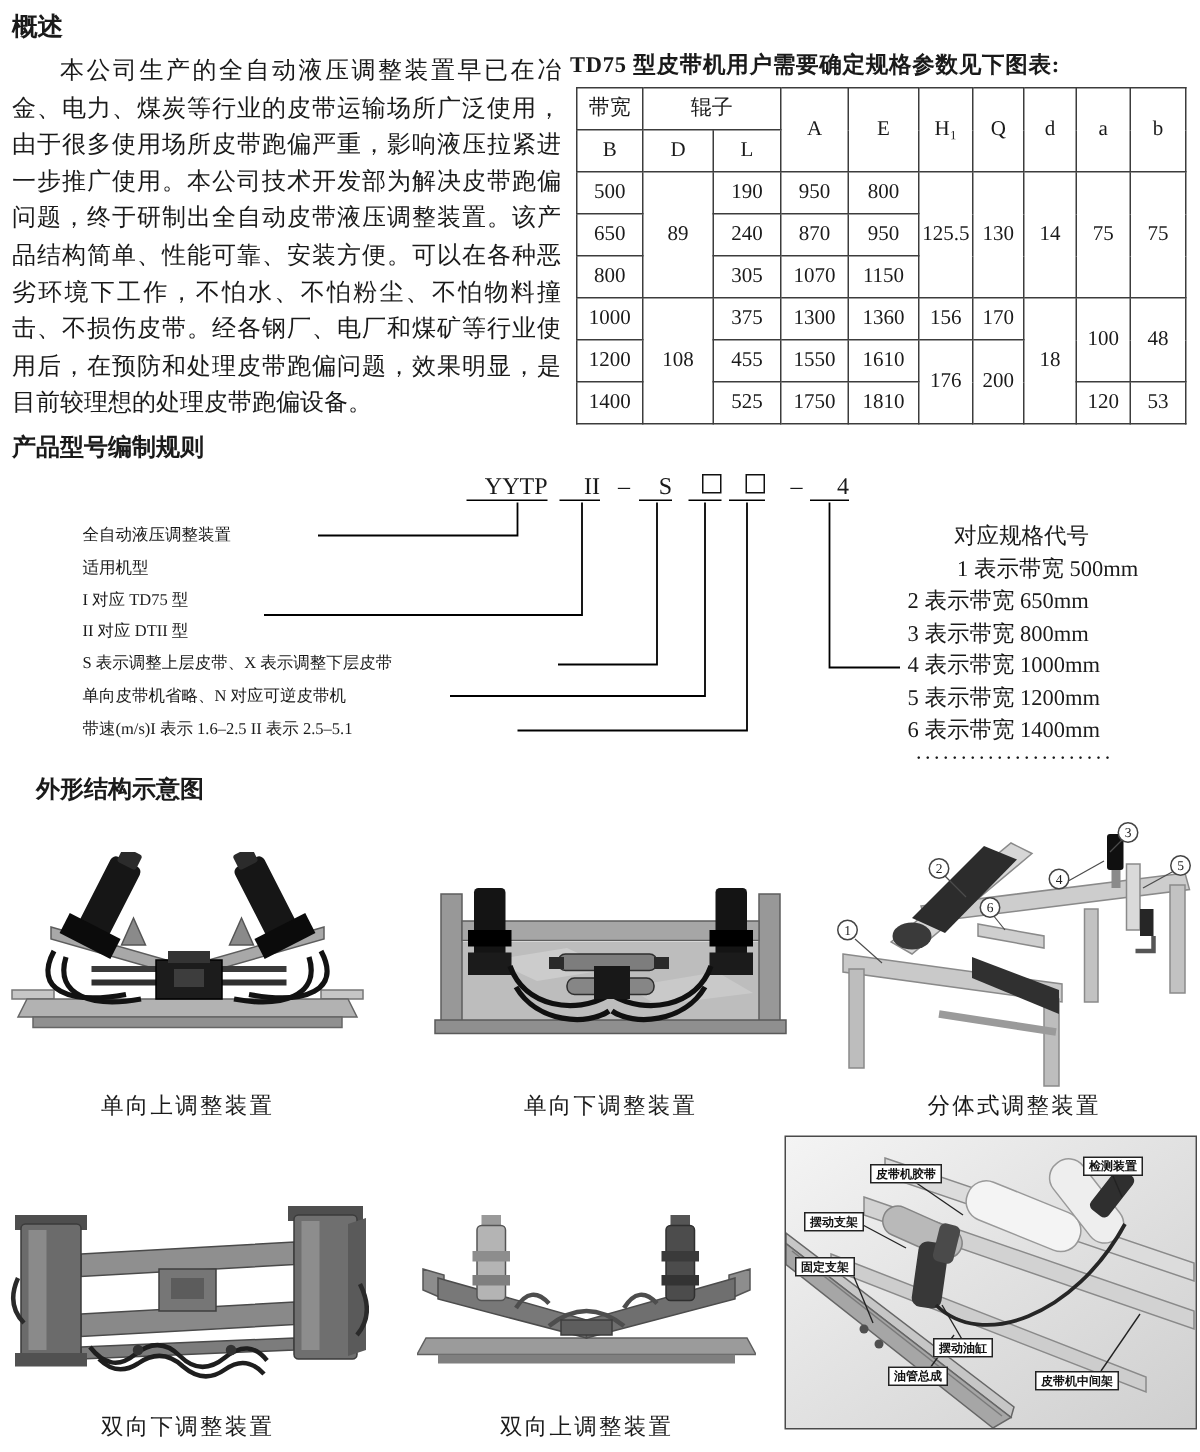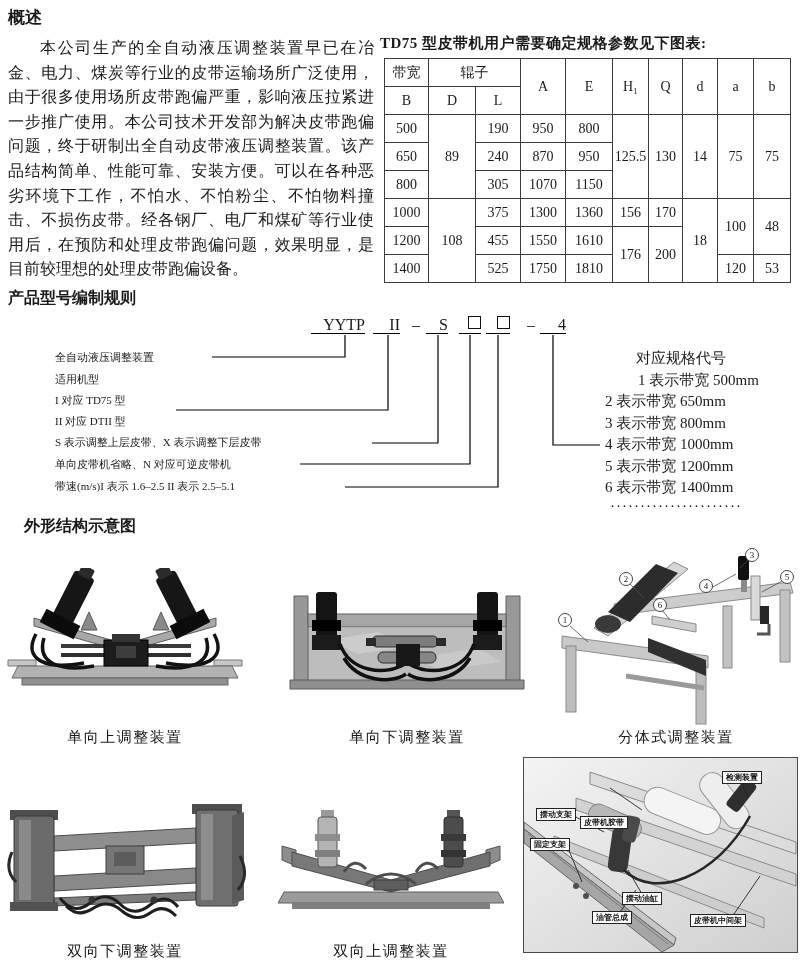--- a/index.html
+++ b/index.html
@@ -378,21 +378,21 @@
       <g fill="none" stroke="#222" stroke-width=".9">
         <line x1="86" y1="30" x2="118" y2="52"></line>
         <line x1="218" y1="26" x2="224" y2="40"></line>
         <line x1="50" y1="58" x2="80" y2="74"></line>
         <line x1="44" y1="90" x2="58" y2="124"></line>
         <line x1="118" y1="136" x2="104" y2="112"></line>
         <line x1="96" y1="154" x2="112" y2="132"></line>
         <line x1="210" y1="156" x2="236" y2="118"></line>
       </g>
     </svg>
-    <div class="tag" style="left:56px;top:18px;margin-top:40px;">皮带机胶带</div>
+    <div class="tag" style="left:56px;top:18px;">皮带机胶带</div>
     <div class="tag" style="left:198px;top:13px;">检测装置</div>
     <div class="tag" style="left:12px;top:50px;">摆动支架</div>
     <div class="tag" style="left:6px;top:80px;">固定支架</div>
     <div class="tag" style="left:98px;top:134px;">摆动油缸</div>
     <div class="tag" style="left:68px;top:153px;">油管总成</div>
     <div class="tag" style="left:166px;top:156px;">皮带机中间架</div>
   </div>
 
 </div>
 

